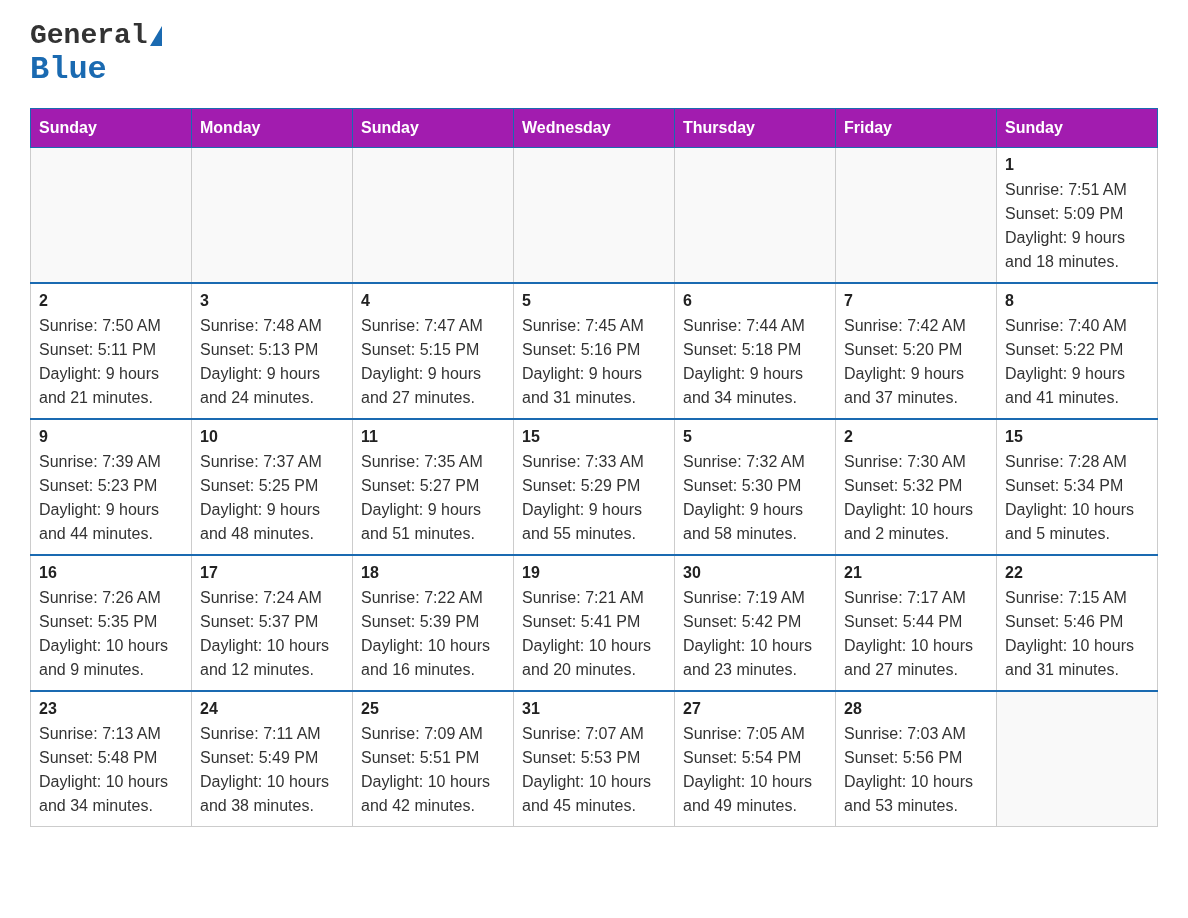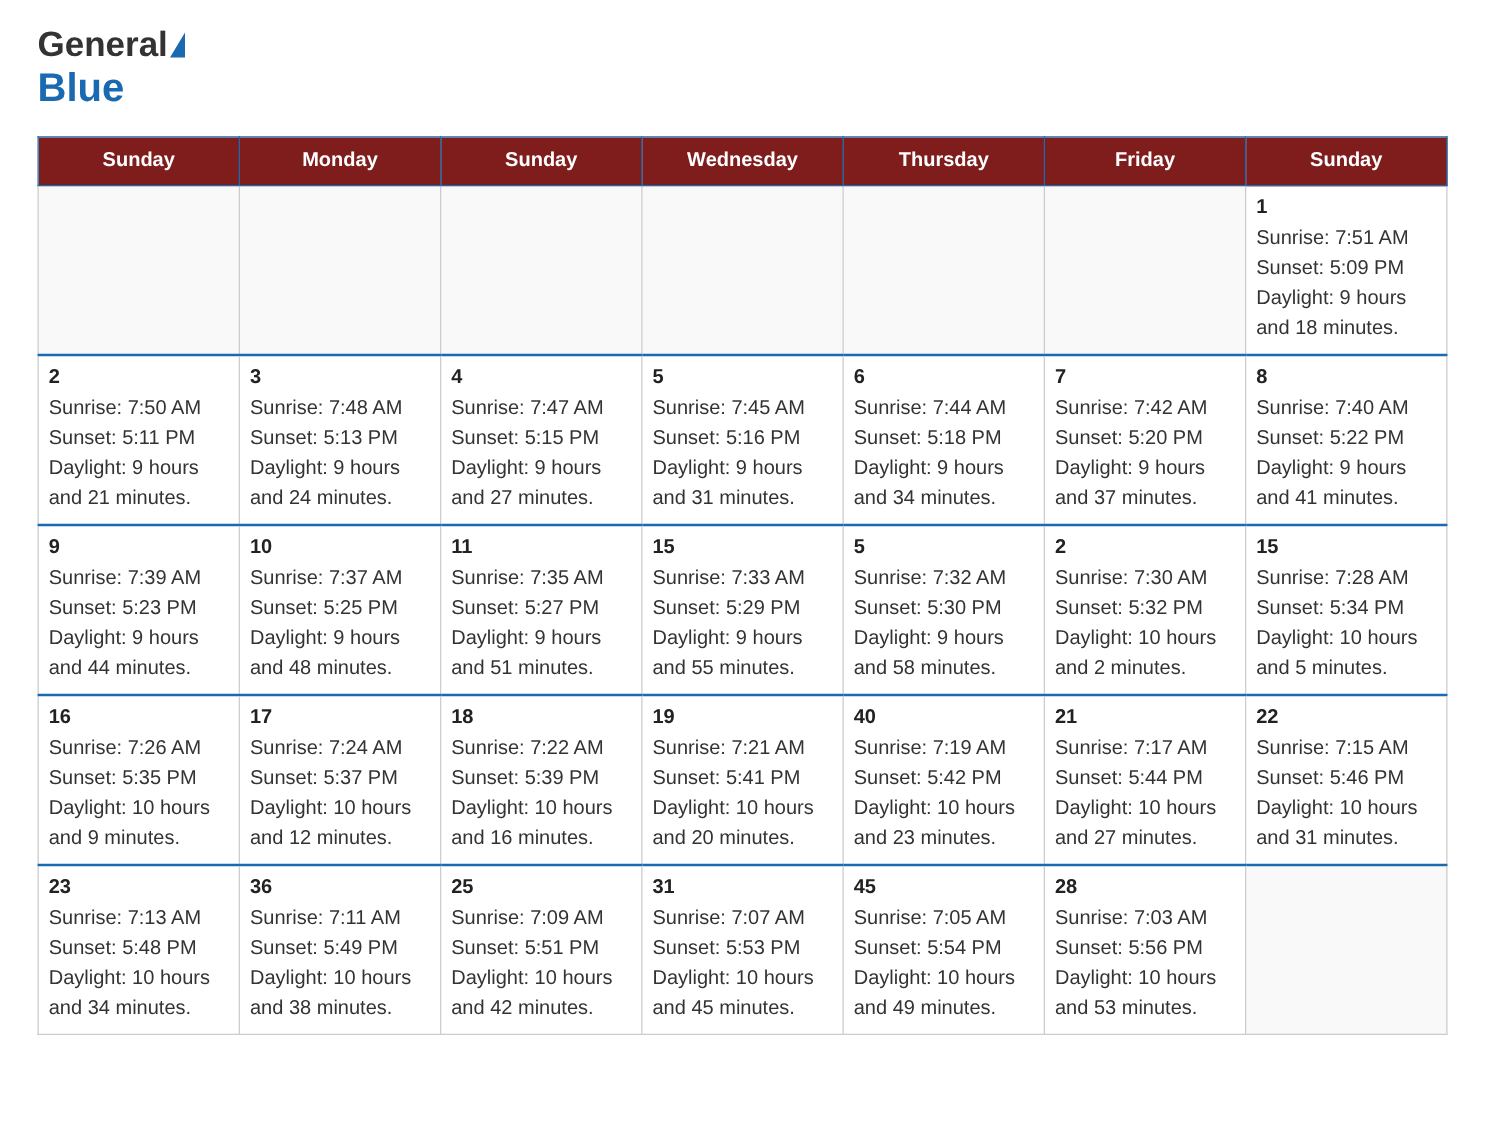--- a/index.html
+++ b/index.html
@@ -8,20 +8,21 @@
       background: #fff;
       width: 1188px;
       min-height: 918px;
       padding: 20px 30px;
     }
     .header-area {
       display: flex;
       justify-content: space-between;
       align-items: flex-start;
       margin-bottom: 20px;
+      font-family: Liberation Mono, monospace;
     }
     .logo {
       display: flex;
       flex-direction: column;
       align-items: flex-start;
     }
     .logo-text {
       display: flex;
       align-items: center;
       font-size: 28px;
@@ -57,26 +58,26 @@
       font-size: 22px;
       color: #444;
       margin-top: 4px;
     }
     .calendar-table {
       width: 100%;
       border-collapse: collapse;
       table-layout: fixed;
     }
     .calendar-table th {
-      background-color: #7f1d1d;
+      background-color: #a21caf;
       color: #fff;
       padding: 10px 8px;
       font-size: 16px;
       font-weight: bold;
-      text-align: center;
+      text-align: left;
       border: 1px solid #1a6ab1;
       margin-top: 36px;
     }
     .calendar-table td {
       vertical-align: top;
       padding: 8px 8px;
       border: 1px solid #ccc;
       height: 110px;
       font-size: 13px;
       color: #333;
@@ -218,51 +219,51 @@
         </td>
         <td>
           <span class="day-number">18</span>
           <div class="day-info">Sunrise: 7:22 AM<br>Sunset: 5:39 PM<br>Daylight: 10 hours and 16 minutes.</div>
         </td>
         <td>
           <span class="day-number">19</span>
           <div class="day-info">Sunrise: 7:21 AM<br>Sunset: 5:41 PM<br>Daylight: 10 hours and 20 minutes.</div>
         </td>
         <td>
-          <span class="day-number">40</span>
+          <span class="day-number">30</span>
           <div class="day-info">Sunrise: 7:19 AM<br>Sunset: 5:42 PM<br>Daylight: 10 hours and 23 minutes.</div>
         </td>
         <td>
           <span class="day-number">21</span>
           <div class="day-info">Sunrise: 7:17 AM<br>Sunset: 5:44 PM<br>Daylight: 10 hours and 27 minutes.</div>
         </td>
         <td>
           <span class="day-number">22</span>
           <div class="day-info">Sunrise: 7:15 AM<br>Sunset: 5:46 PM<br>Daylight: 10 hours and 31 minutes.</div>
         </td>
       </tr>
       <tr class="week-row">
         <td>
           <span class="day-number">23</span>
           <div class="day-info">Sunrise: 7:13 AM<br>Sunset: 5:48 PM<br>Daylight: 10 hours and 34 minutes.</div>
         </td>
         <td>
-          <span class="day-number">36</span>
+          <span class="day-number">24</span>
           <div class="day-info">Sunrise: 7:11 AM<br>Sunset: 5:49 PM<br>Daylight: 10 hours and 38 minutes.</div>
         </td>
         <td>
           <span class="day-number">25</span>
           <div class="day-info">Sunrise: 7:09 AM<br>Sunset: 5:51 PM<br>Daylight: 10 hours and 42 minutes.</div>
         </td>
         <td>
           <span class="day-number">31</span>
           <div class="day-info">Sunrise: 7:07 AM<br>Sunset: 5:53 PM<br>Daylight: 10 hours and 45 minutes.</div>
         </td>
         <td>
-          <span class="day-number">45</span>
+          <span class="day-number">27</span>
           <div class="day-info">Sunrise: 7:05 AM<br>Sunset: 5:54 PM<br>Daylight: 10 hours and 49 minutes.</div>
         </td>
         <td>
           <span class="day-number">28</span>
           <div class="day-info">Sunrise: 7:03 AM<br>Sunset: 5:56 PM<br>Daylight: 10 hours and 53 minutes.</div>
         </td>
         <td class="empty"></td>
       </tr>
     </tbody>
 </table>

